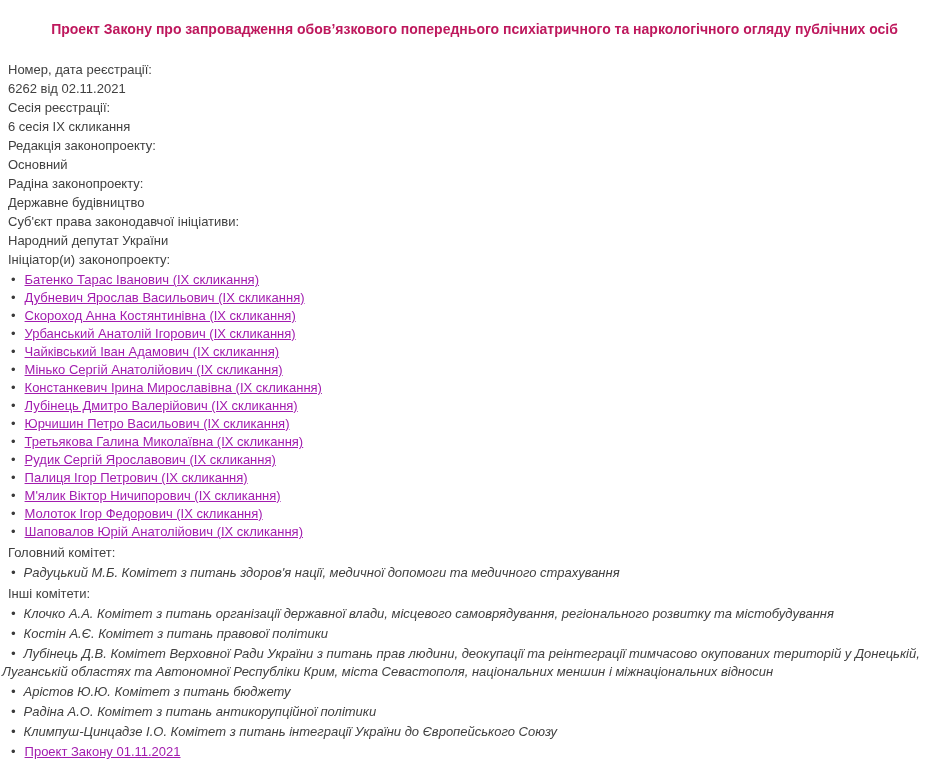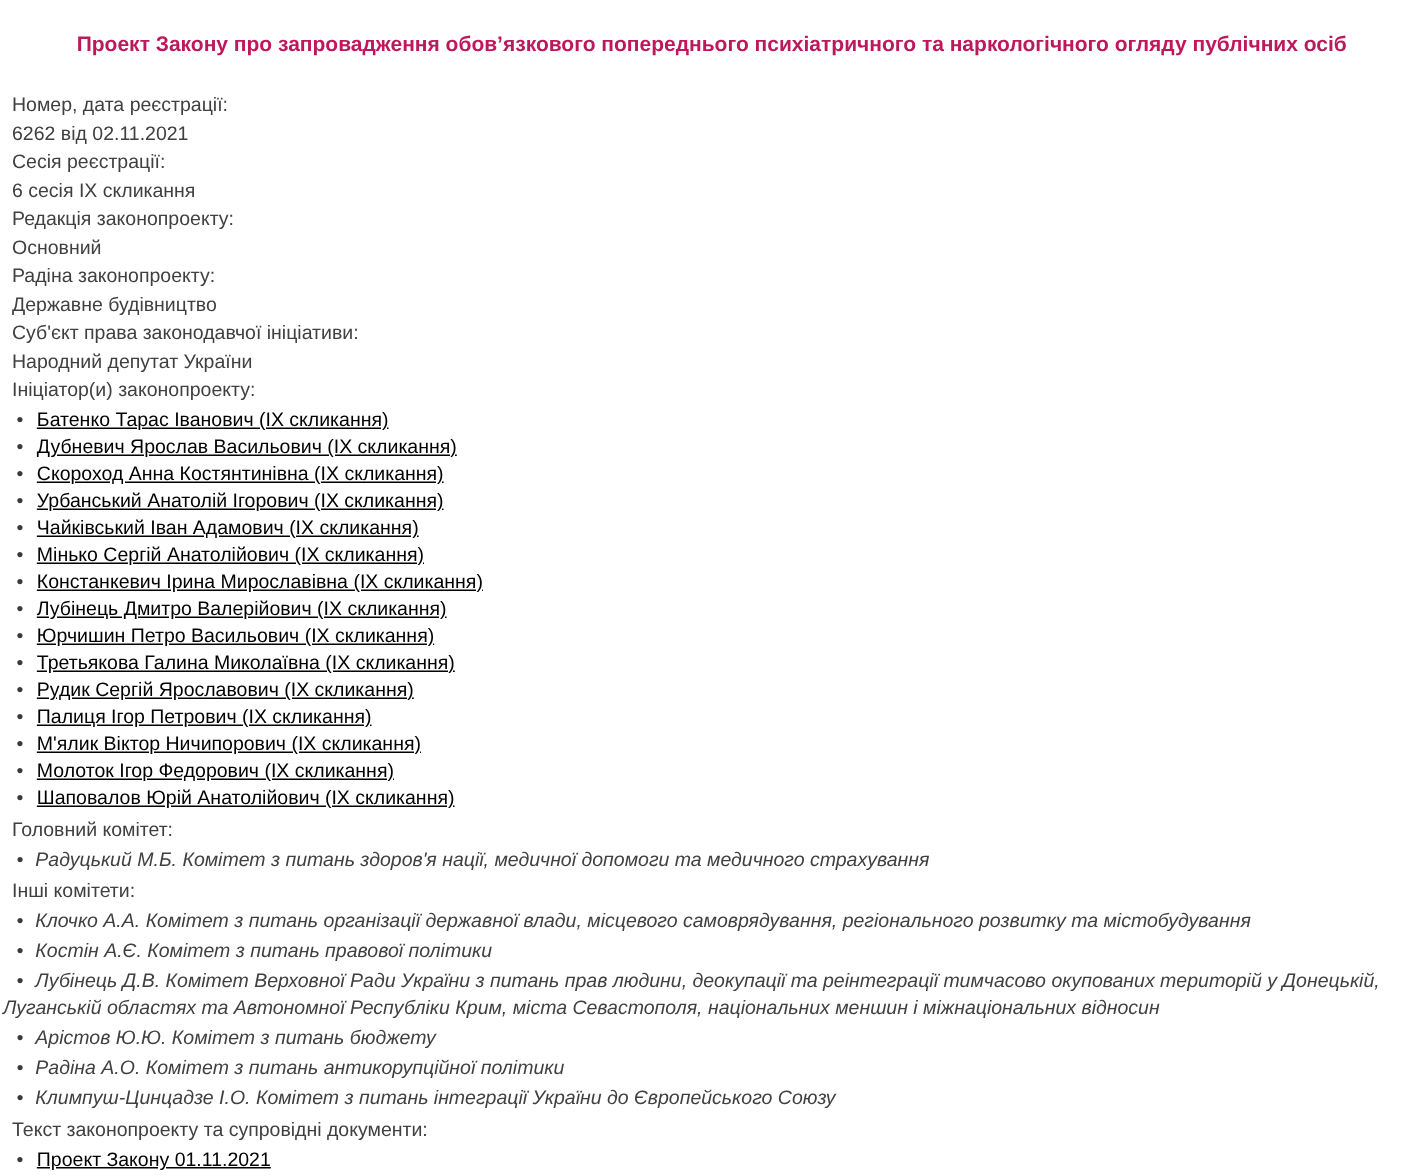--- a/index.html
+++ b/index.html
@@ -47,21 +47,21 @@
     margin: 0 9px 0 3px;
   }
   
   ul.links > li { white-space: nowrap; }
   ul.docs > li { margin-bottom: 3px; }
   
   ul.committees { margin-left: -6px; }
   ul.committees > li { margin-bottom: 2px; font-style: italic; }
   ul.committees > li::before { margin: 0 8px 0 9px; }
   a.lnk {
-    color: #000000;
+    color: #a21caf;
     cursor: pointer;
   }
 </style>
 </head>
 <body>
 
 <main>
 
   <h1 class="title">Проект Закону про запровадження обов’язкового попереднього психіатричного та наркологічного огляду публічних осіб</h1>
 
@@ -112,21 +112,20 @@
 
     <ul class="bullets committees">
       <li>Клочко А.А. Комітет з питань організації державної влади, місцевого самоврядування, регіонального розвитку та містобудування</li>
       <li>Костін А.Є. Комітет з питань правової політики</li>
       <li>Лубінець Д.В. Комітет Верховної Ради України з питань прав людини, деокупації та реінтеграції тимчасово окупованих територій у Донецькій, Луганській областях та Автономної Республіки Крим, міста Севастополя, національних меншин і міжнаціональних відносин</li>
       <li>Арістов Ю.Ю. Комітет з питань бюджету</li>
       <li>Радіна А.О. Комітет з питань антикорупційної політики</li>
       <li>Климпуш-Цинцадзе І.О. Комітет з питань інтеграції України до Європейського Союзу</li>
     </ul>
 
-    <div class="line">Текст законопроекту та супровідні документи:</div>
 
     <ul class="bullets links docs">
       <li><a href="#" class="lnk">Проект Закону 01.11.2021</a></li>
 
     </ul>
 
   </div>
 </main>
 
 </body></html>

